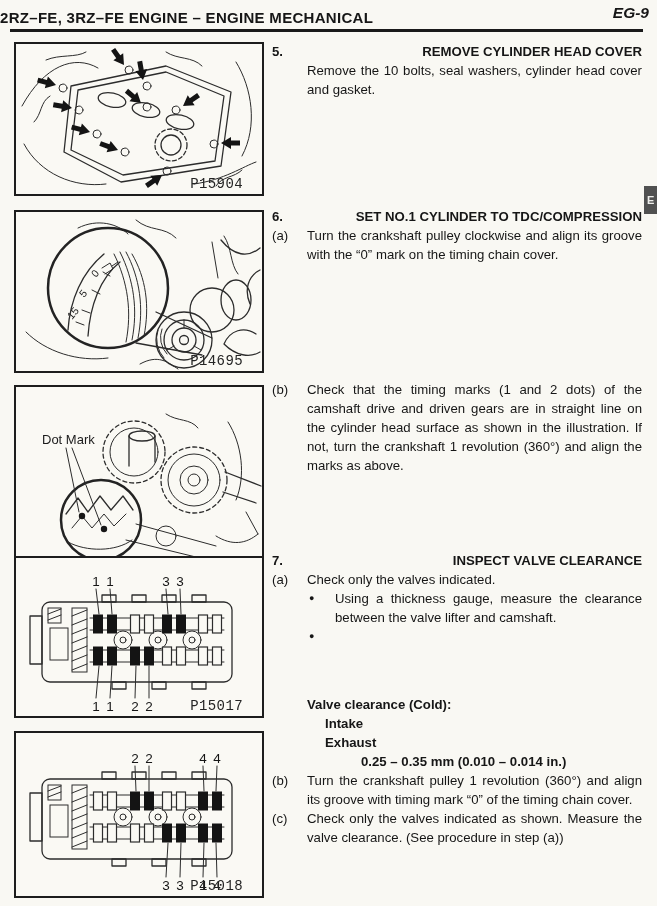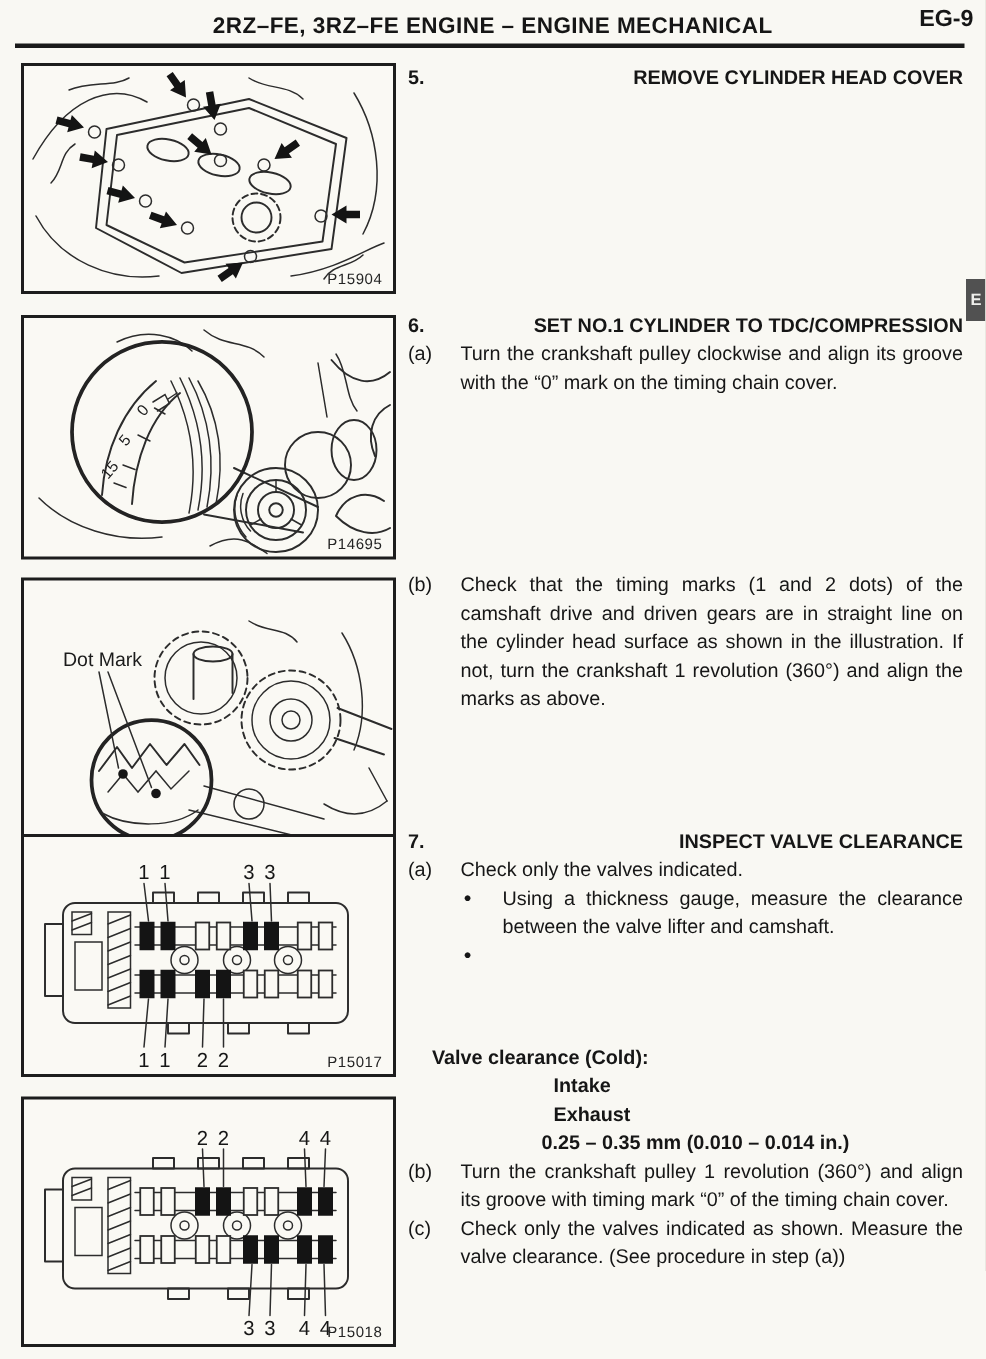--- a/index.html
+++ b/index.html
@@ -1,32 +1,32 @@
 <!DOCTYPE html>
 <html><head>
 <meta charset="utf-8">
 <style>
   html,body{margin:0;padding:0;background:#dddbd4;}
   .page{position:relative;width:657px;height:906px;background:#f9f8f3;font-family:"Liberation Sans",sans-serif;color:#161616;overflow:hidden;}
 
   
-  .hdr-title{position:absolute;top:9px;left:0;width:657px;text-align:center;font-size:15px;font-weight:700;letter-spacing:.3px;}
-  .hdr-page{position:absolute;top:4px;right:8px;font-size:15.5px;font-weight:700;}
+  .hdr-title{position:absolute;top:9px;left:0;width:657px;text-align:left;font-size:15px;font-weight:700;letter-spacing:.3px;}
+  .hdr-page{position:absolute;top:4px;right:8px;font-size:15.5px;font-weight:700;font-style:italic;}
   .hdr-rule{position:absolute;top:29px;left:10px;width:633px;height:3px;background:#1a1a1a;}
   .edge-tab{position:absolute;left:644px;top:186px;width:13px;height:28px;background:#515151;color:#efefec;font-size:11px;font-weight:700;line-height:28px;padding-left:3px;box-sizing:border-box;}
 
   
   .fig{position:absolute;left:14px;width:250px;border:2px solid #1d1d1d;box-sizing:border-box;background:#faf9f4;}
   #fig1{top:42px;height:154px}
   #fig2{top:210px;height:163px}
   #fig3{top:385px;height:192px}
   #fig4{top:556px;height:162px}
   #fig5{top:731px;height:167px}
   .fig svg{display:block;width:100%;height:100%;}
-  .figcode{position:absolute;right:7px;bottom:2px;font-size:10px;letter-spacing:.4px;color:#242424;}
+  .figcode{position:absolute;right:19px;bottom:2px;font-size:14px;letter-spacing:.4px;color:#242424;font-family:Liberation Mono, monospace;}
   .sk{fill:none;stroke:#2c2c2c;stroke-width:1.3;stroke-linecap:round;stroke-linejoin:round;}
   .skt{fill:none;stroke:#2c2c2c;stroke-width:1;stroke-linecap:round;}
   .skb{fill:none;stroke:#232323;stroke-width:2.5;}
   .blk{fill:#161616;stroke:none;}
   .lift{fill:#faf9f4;stroke:#2c2c2c;stroke-width:1.2;}
   .liftb{fill:#141414;stroke:#141414;stroke-width:1;}
   .ftxt{font-family:"Liberation Sans",sans-serif;font-size:13px;fill:#1b1b1b;}
   .fnum{font-family:"Liberation Sans",sans-serif;font-size:13.5px;fill:#161616;}
   .fscale{font-family:"Liberation Sans",sans-serif;font-size:10.5px;fill:#1b1b1b;}
 
@@ -34,22 +34,22 @@
   .sec{position:absolute;left:272px;width:370px;font-size:13.2px;line-height:19px;}
   .row{display:flex;}
   .num{flex:none;width:35px;font-weight:700;}
   .lbl{flex:none;width:35px;}
   .ttl{flex:1;font-weight:700;text-align:right;}
   .txt{flex:1;text-align:justify;}
   .brow{display:flex;}
   .bsp{flex:none;width:37px;}
   .bullet{flex:none;width:26px;font-size:9px;}
   .spec{font-weight:700;}
-  .sp-t{margin-left:16px;}
-  .sp-l{margin-left:97px;}
+  .sp-t{margin-left:35px;}
+  .sp-l{margin-left:53px;}
   .sp-v{margin-left:89px;}
   #sec5{top:42px} #sec6{top:207px} #sec6b{top:380px} #sec7{top:551px} #sec7b{top:695px}
 </style>
 </head>
 <body>
 
 <div class="page">
 
   <div class="hdr-title">2RZ–FE, 3RZ–FE ENGINE – ENGINE MECHANICAL</div>
   <div class="hdr-page">EG-9</div>
@@ -362,20 +362,24 @@
       </g>
     </svg>
     <div class="figcode">P15018</div>
   </div>
 
   <div class="sec" id="sec5">
     <div class="row">
       <div class="num">5.</div>
       <div class="ttl">REMOVE CYLINDER HEAD COVER</div>
     </div>
+    <div class="row">
+      <div class="lbl"></div>
+      <div class="txt">Remove the 10 bolts, seal washers, cylinder head cover and gasket.</div>
+    </div>
   </div>
 
   <div class="sec" id="sec6">
     <div class="row">
       <div class="num">6.</div>
       <div class="ttl">SET NO.1 CYLINDER TO TDC/COMPRESSION</div>
     </div>
     <div class="row">
       <div class="lbl">(a)</div>
       <div class="txt">Turn the crankshaft pulley clockwise and align its groove with the “0” mark on the timing chain cover.</div>

